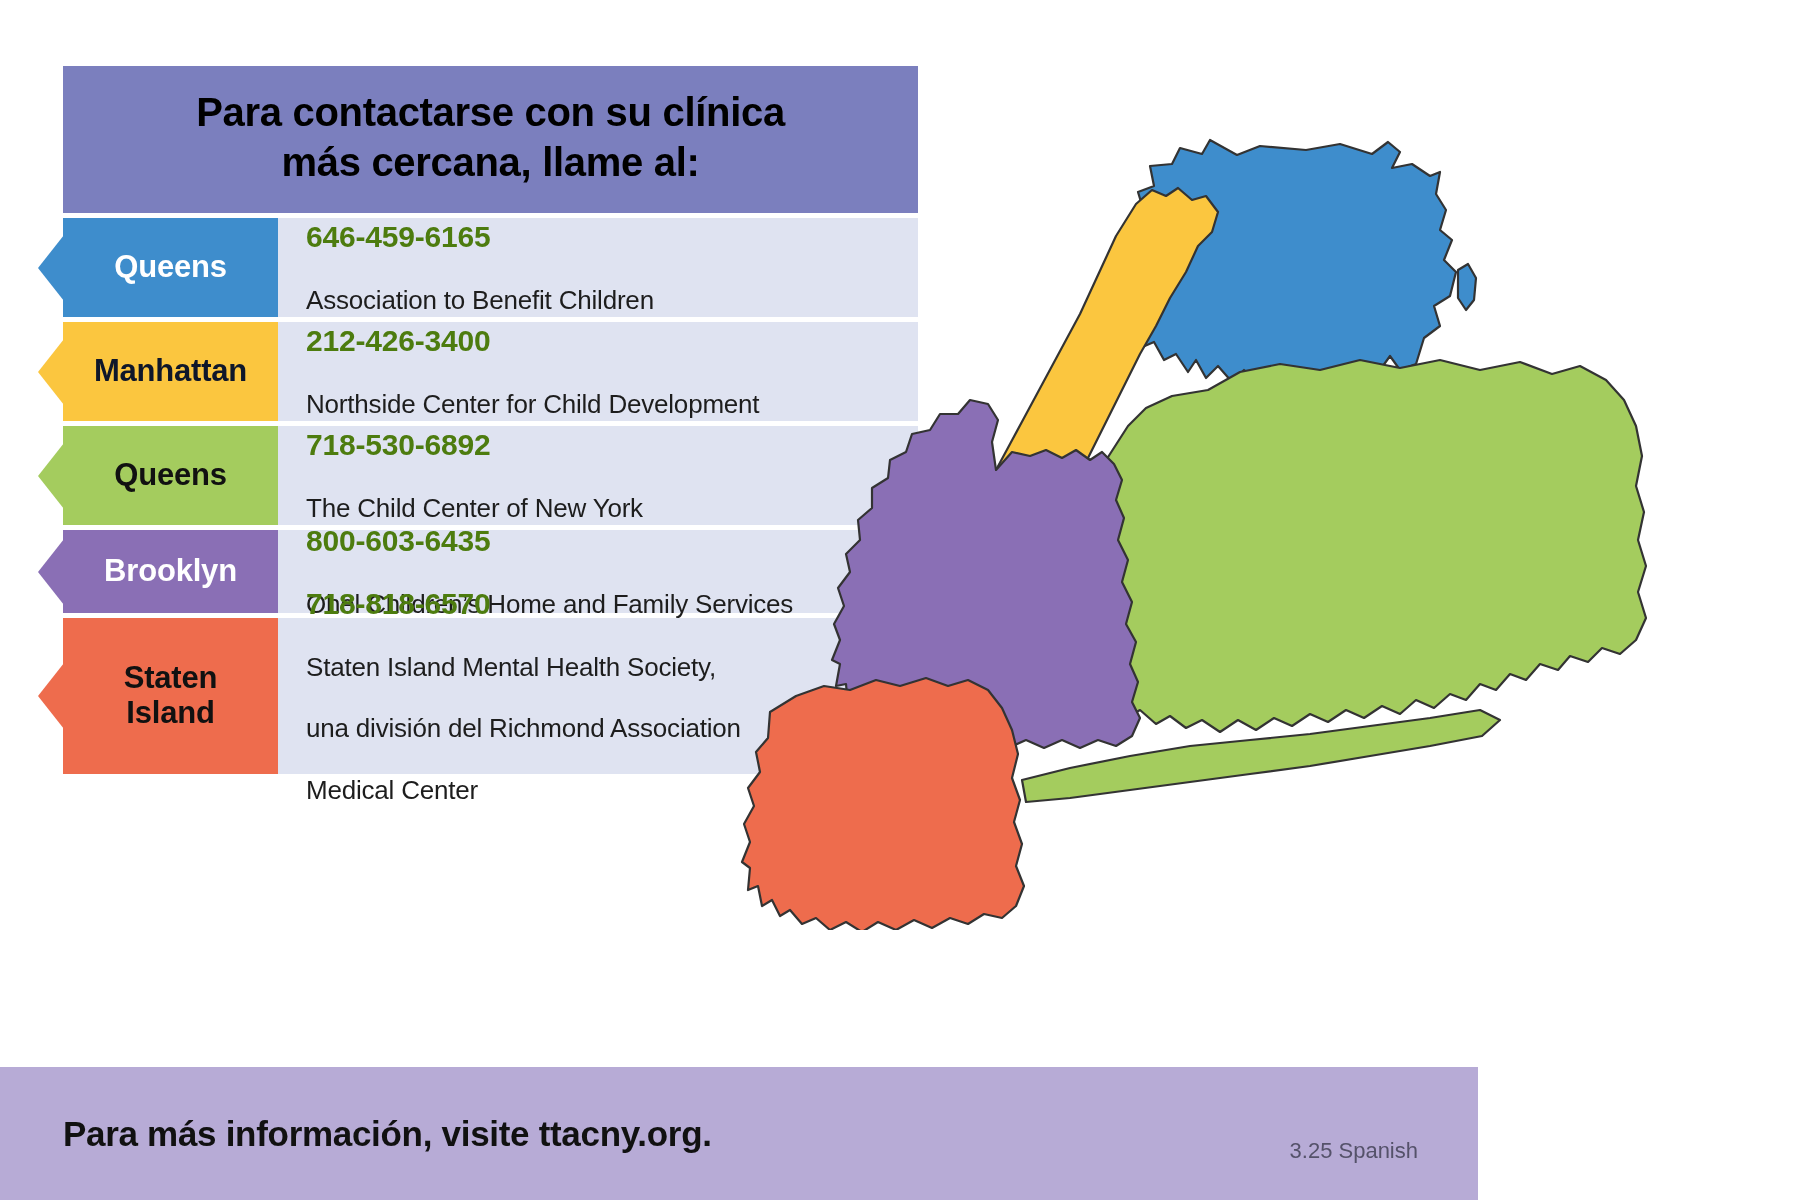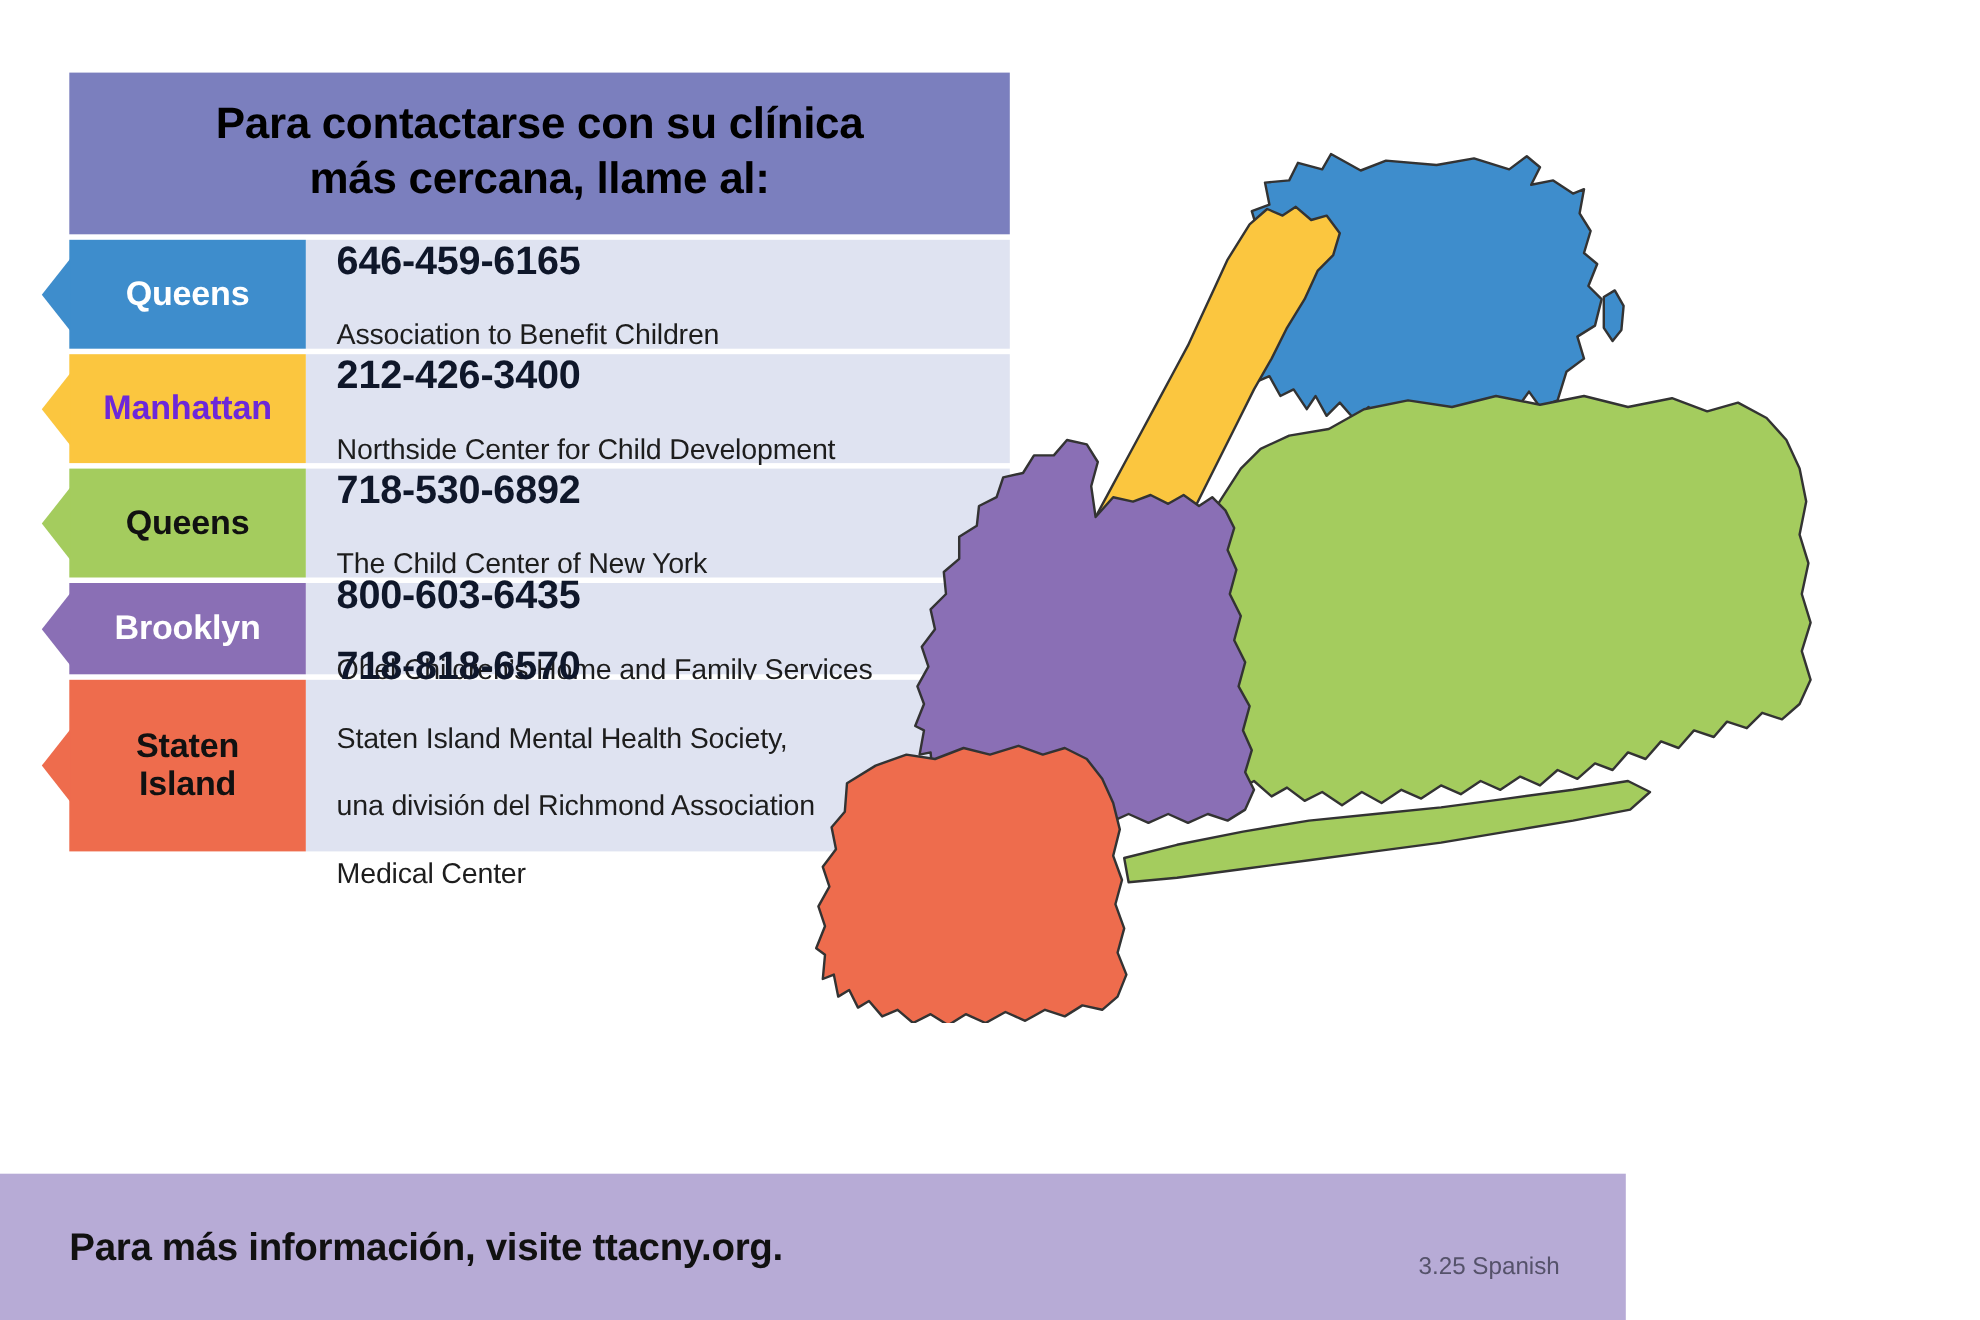--- a/index.html
+++ b/index.html
@@ -71,23 +71,23 @@
 
   .detail {
     flex:1;
     background:#dfe3f1;
     padding:12px 18px 12px 28px;
     display:flex;
     flex-direction:column;
     justify-content:center;
   }
   .phone {
-    font-size:36px;
-    font-weight:bold;
-    color:#0f172a;
+    font-size:30px;
+    font-weight:bold;
+    color:#4d7c0f;
     line-height:1.26;
     letter-spacing:-0.2px;
   }
   .org {
     font-size:26px;
     color:#1d1d1d;
     line-height:1.28;
     font-weight:350;
     letter-spacing:-0.2px;
     margin-top:28px;
@@ -148,21 +148,21 @@
       <span class="boro-name" style="color:#ffffff;">Queens</span>
     </div>
     <div class="detail">
       <div class="phone">646-459-6165</div>
       <div class="org">Association to Benefit Children</div>
     </div>
   </div>
 
   <div class="row r-manhattan">
     <div class="boro-tab" style="background:#fbc63f;color:#fbc63f;">
-      <span class="boro-name" style="color:#6d28d9;">Manhattan</span>
+      <span class="boro-name" style="color:#0f172a;">Manhattan</span>
     </div>
     <div class="detail">
       <div class="phone">212-426-3400</div>
       <div class="org">Northside Center for Child Development</div>
     </div>
   </div>
 
   <div class="row r-queens">
     <div class="boro-tab" style="background:#a4cc5e;color:#a4cc5e;">
       <span class="boro-name" style="color:#111111;">Queens</span>

